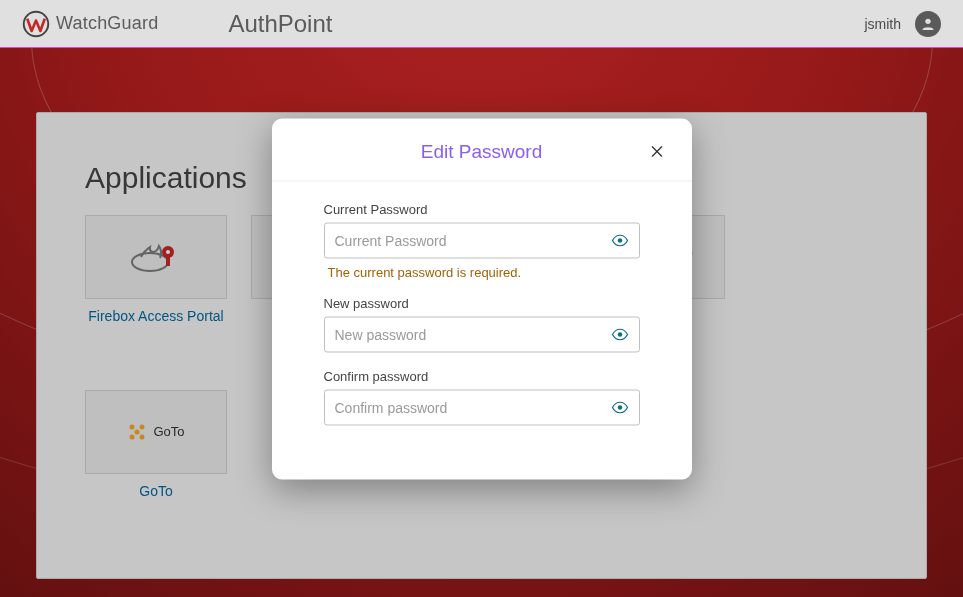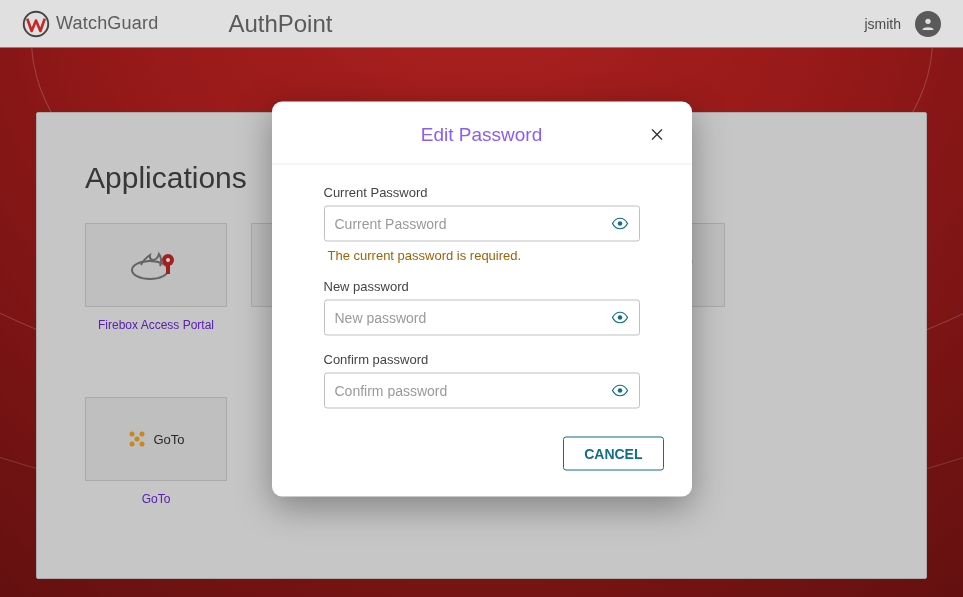--- a/index.html
+++ b/index.html
@@ -50,30 +50,30 @@
     pointer-events:none;
   }
 
   
   .card {
     position:absolute; left:36px; right:36px; top:112px; bottom:18px;
     background:#f2f2f2; border:1px solid #d0d0d0; border-radius:2px;
     padding: 48px 48px 30px 48px;
     z-index:2;
   }
-  .card h1 { font-size:30px; font-weight:300; color:#444; margin-bottom:28px; }
+  .card h1 { font-size:30px; font-weight:300; color:#444; margin-bottom:20px; }
 
   .apps { display:flex; flex-wrap:wrap; gap:64px 24px; }
   .app  { width:142px; text-align:center; }
   .tile {
     width:142px; height:84px; background:#e9e9e9; border:1px solid #d0d0d0;
     display:flex; align-items:center; justify-content:center; margin-bottom:8px;
     font-size:13px; color:#333;
   }
-  .app a { color:#6d28d9; font-size:12px; text-decoration:none; line-height:1.35; display:inline-block; }
+  .app a { color:#0369a1; font-size:14px; text-decoration:none; line-height:1.35; display:inline-block; }
 
   
   .tile.bamboo { color:#84b23c; font-weight:600; font-size:14px; }
   .tile.bamboo sup { font-size:9px; }
   .tile.office { color:#d83b01; font-weight:500; display:flex; gap:6px; align-items:center; }
   .tile.status { color:#2d3e50; font-weight:500; display:flex; gap:6px; align-items:center; }
   .tile.goto   { display:flex; gap:6px; align-items:center; }
 
   
   .modal {
@@ -267,15 +267,14 @@
             <path d="M2 12s3.5-7 10-7 10 7 10 7-3.5 7-10 7S2 12 2 12z" fill="none" stroke="#0f6f8a" stroke-width="1.6"></path>
             <circle cx="12" cy="12" r="3" fill="#0f6f8a"></circle>
           </svg>
         </button>
       </div>
     </div>
 
   </div>
 
   <div class="modal-footer">
-    <button class="btn btn-cancel">CANCEL</button>
   </div>
 </div>
 
 </body></html>

